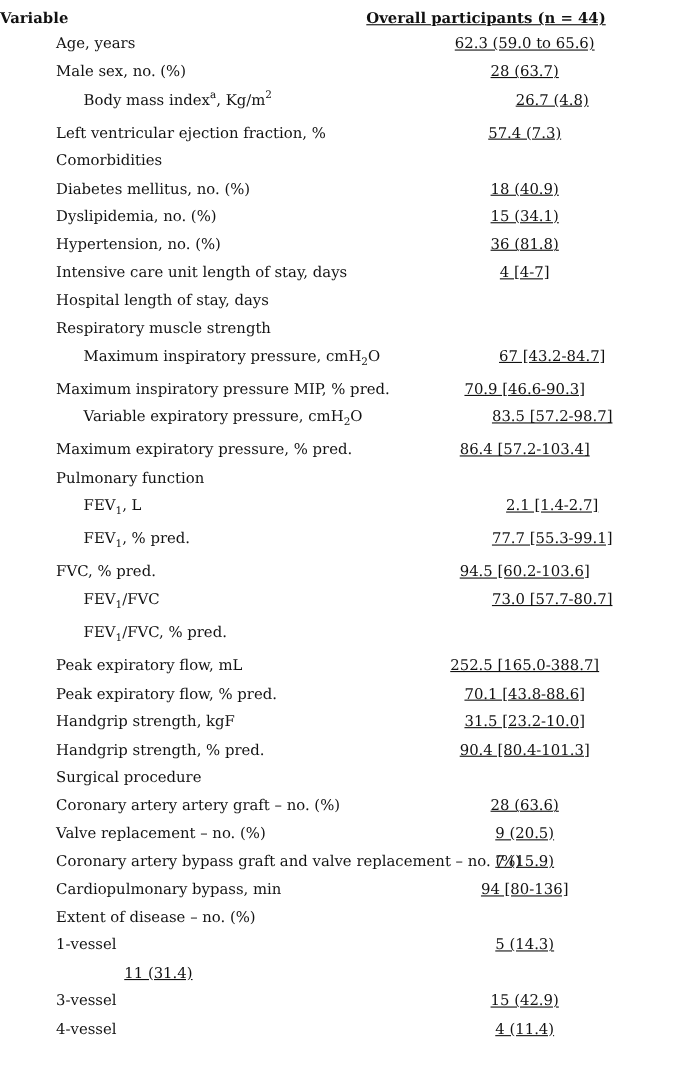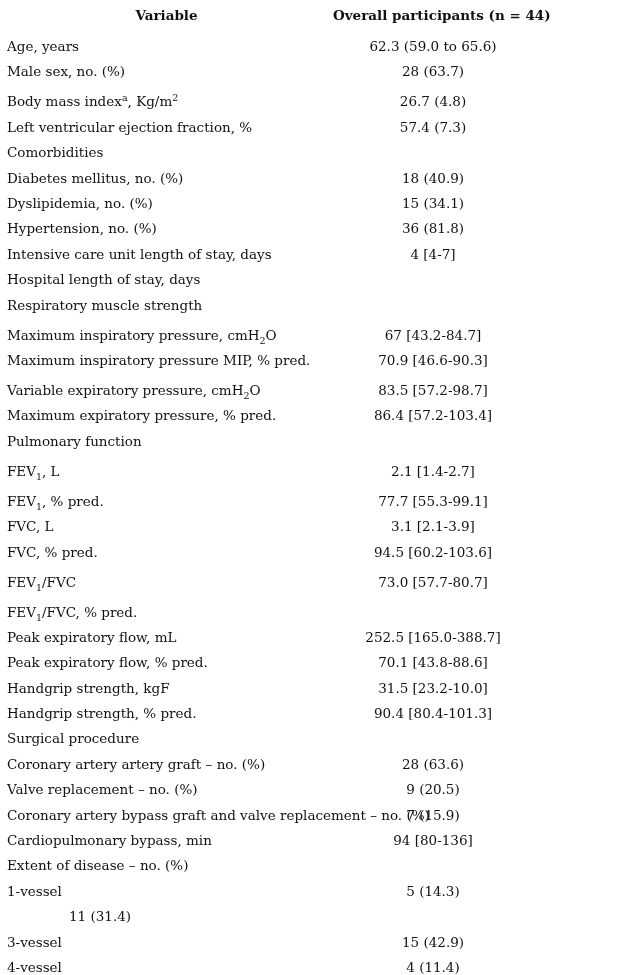--- a/index.html
+++ b/index.html
@@ -25,38 +25,40 @@
   }
   .header-row {
     display: flex;
     height: 30px;
     align-items: center;
     font-weight: bold;
   }
   .row {
     display: flex;
     height: 25.4px;
-    align-items: flex-end;
+    align-items: flex-start;
+    padding-left: 44px;
   }
   .row.tall {
     height: 30px;
+    margin-left: 25px;
   }
   .col-label {
     width: 333px;
     padding-left: 7px;
     box-sizing: border-box;
     white-space: nowrap;
   }
   .col-value {
     width: 200px;
     text-align: center;
     white-space: nowrap;
+    text-decoration: underline;
   }
   .header-row .col-label {
-    text-align: center;
     padding-left: 0;
   }
   sup, sub {
     font-size: 9.5px;
     line-height: 0;
   }
 </style>
 </head>
 <body>
 
@@ -131,24 +133,20 @@
       </div>
       <div class="row tall">
         <span class="col-label"><span>FEV</span><sub>1</sub><span>, L</span></span>
         <span class="col-value">2.1 [1.4-2.7]</span>
       </div>
       <div class="row tall">
         <span class="col-label"><span>FEV</span><sub>1</sub><span>, % pred.</span></span>
         <span class="col-value">77.7 [55.3-99.1]</span>
       </div>
       <div class="row">
-        <span class="col-label"><span>FVC, L</span></span>
-        <span class="col-value">3.1 [2.1-3.9]</span>
-      </div>
-      <div class="row">
         <span class="col-label"><span>FVC, % pred.</span></span>
         <span class="col-value">94.5 [60.2-103.6]</span>
       </div>
       <div class="row tall">
         <span class="col-label"><span>FEV</span><sub>1</sub><span>/FVC</span></span>
         <span class="col-value">73.0 [57.7-80.7]</span>
       </div>
       <div class="row tall">
         <span class="col-label"><span>FEV</span><sub>1</sub><span>/FVC, % pred.</span></span>
       </div>

